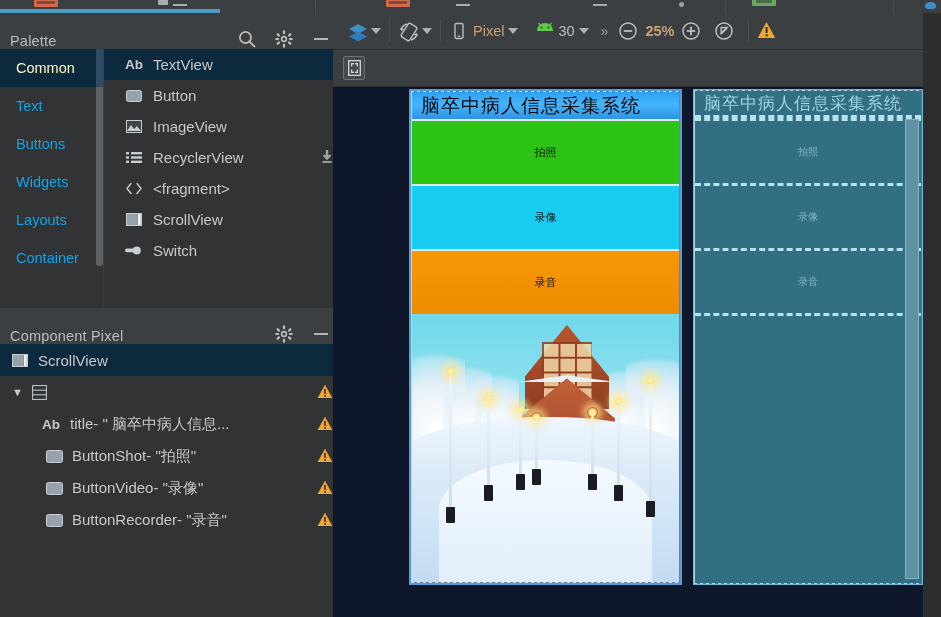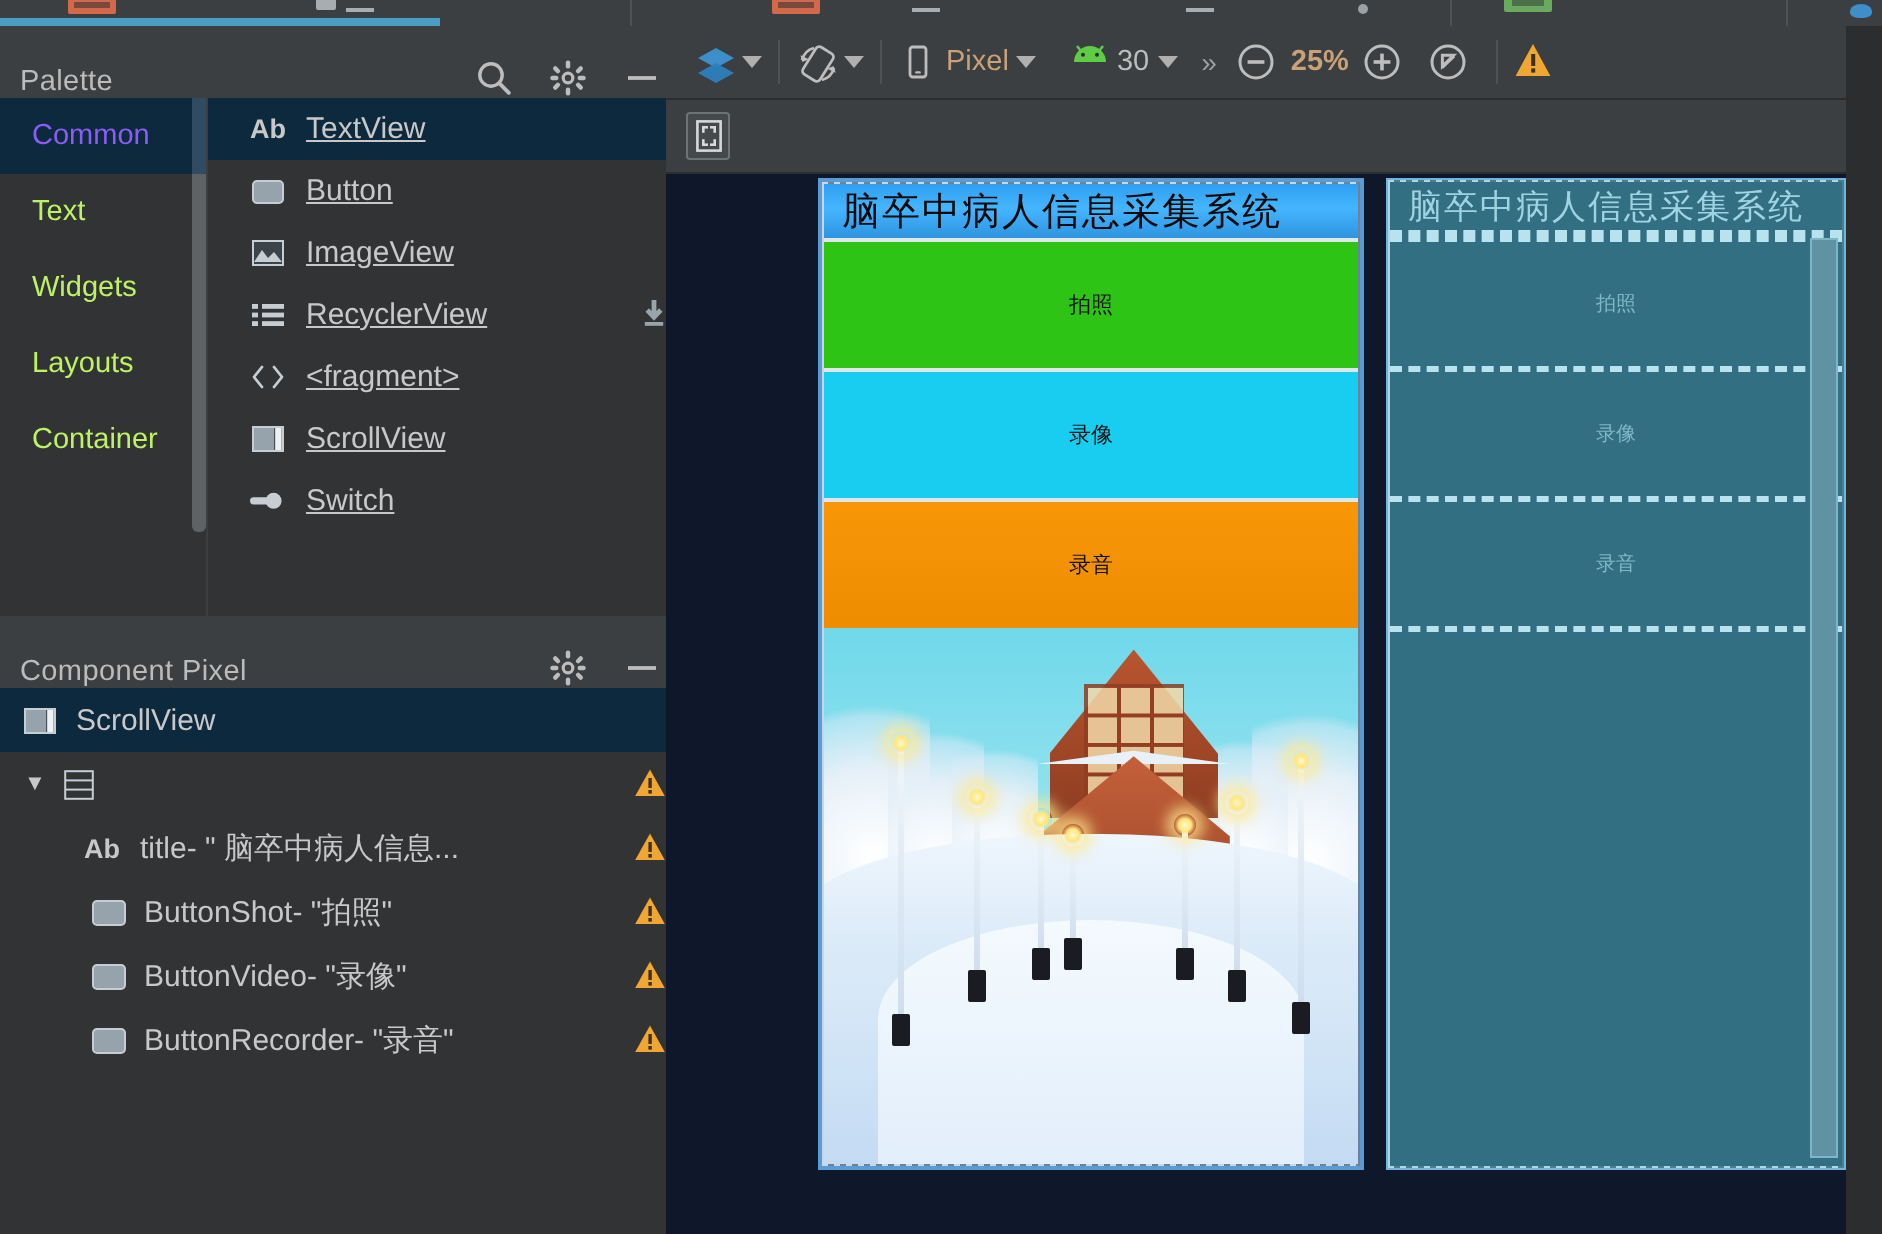--- a/index.html
+++ b/index.html
@@ -58,38 +58,38 @@
   
   .palette-body {
     position: relative; height: 259px; display: flex; background: #313335;
   }
   .cat-list {
     width: 104px; height: 100%; background: #313335; position: relative;
     border-right: 1px solid #3c3f41;
   }
   .cat {
     height: 38px; display: flex; align-items: center; padding-left: 16px;
-    color: #bef264; font-size: 14.5px; white-space: nowrap; overflow: hidden;
-  }
-  .cat.sel { background: #0d293e; color: #8b5cf6; }
+    color: #0ea5e9; font-size: 14.5px; white-space: nowrap; overflow: hidden;
+  }
+  .cat.sel { background: #0d293e; color: #fef9c3; }
   .cat-scroll {
     position: absolute; right: 0; top: 0; width: 7px; height: 217px;
     background: #5e6264; border-radius: 3px;
   }
   .cat-sel-mark {
     position: absolute; right: 0; top: 0; width: 7px; height: 38px; background: #2f4c63;
   }
 
   .item-list { flex: 1; position: relative; background: #313335; }
   .pitem {
     height: 31px; display: flex; align-items: center; padding-left: 20px; gap: 9px;
     color: #c8c8c8; font-size: 15px; position: relative;
   }
   .pitem.sel { background: #0d293e; }
-  .pitem .lbl { white-space: nowrap; text-decoration: underline; }
+  .pitem .lbl { white-space: nowrap; }
   .pitem .ab {
     color: #c8c8c8; font-size: 13.5px; font-weight: 600; width: 20px;
     display:inline-block; text-align:center;
   }
   .glyph { width: 20px; height: 16px; display: flex; align-items: center; justify-content: center; }
   .dl-icon { position: absolute; right: 14px; top: 7px; width: 16px; height: 16px; }
   .item-scroll {
     position: absolute; right: 0; top: 0; width: 6px; height: 40px; background: #5e6264;
   }
 
@@ -295,20 +295,23 @@
       </div>
     </div>
 
     <div class="palette-body">
       <div class="cat-list">
         <div class="cat sel">
             <span>Common</span>
           </div>
         <div class="cat">
             <span>Text</span>
+          </div>
+        <div class="cat">
+            <span>Buttons</span>
           </div>
         <div class="cat">
             <span>Widgets</span>
           </div>
         <div class="cat">
             <span>Layouts</span>
           </div>
         <div class="cat">
             <span>Container</span>
           </div>

